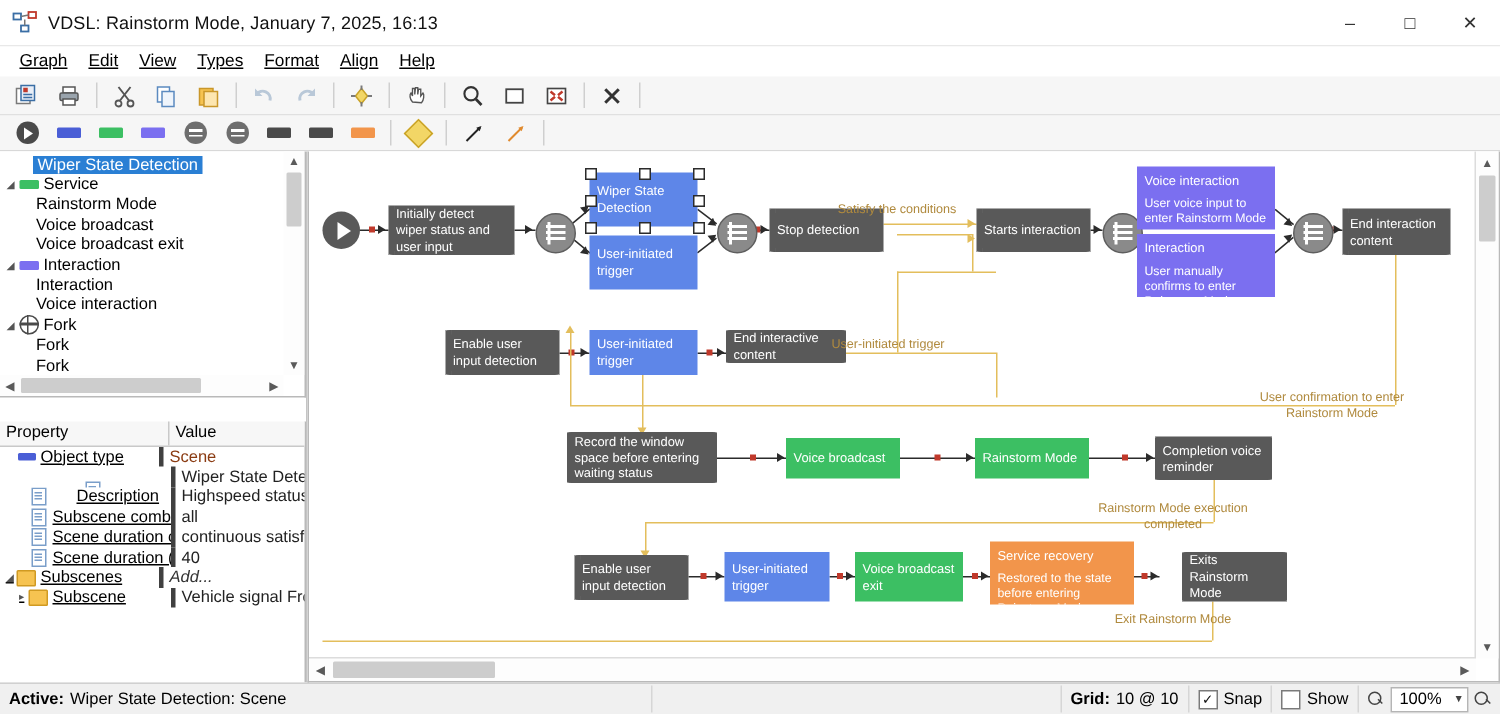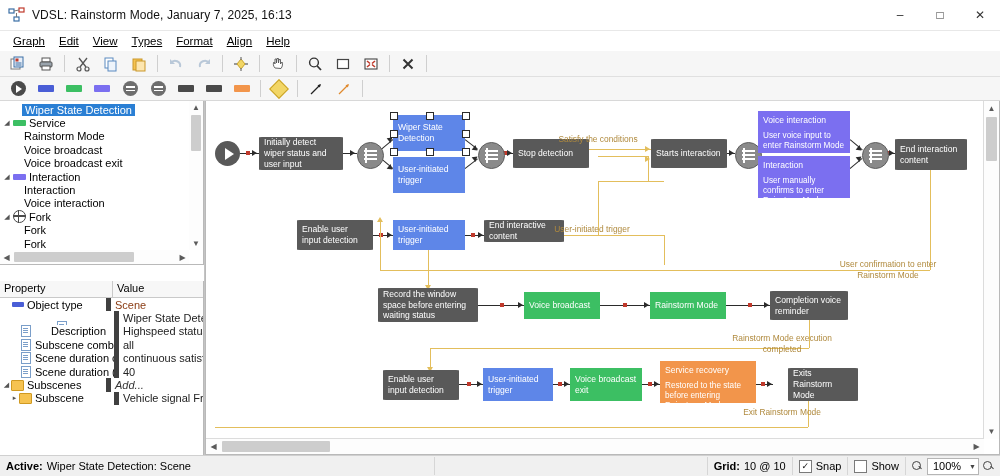--- a/index.html
+++ b/index.html
@@ -57,21 +57,21 @@
   .tcirc::before{content:"";position:absolute;left:-1px;right:-1px;top:4px;height:1.3px;background:#4a4a4a;}
   .tcirc::after{content:"";position:absolute;left:3.5px;top:-1px;bottom:-1px;width:1.3px;background:#4a4a4a;}
 
   
   .propgrid{flex:1 1 auto;display:flex;flex-direction:column;border-right:1px solid #b9b9b9;min-height:0;background:#fff;margin-top:16px;}
   .ph{display:flex;height:16px;flex:0 0 16px;background:#f7f7f7;border-bottom:1px solid #c9c9c9;font-size:11px;}
   .ph div{padding:1px 4px;overflow:hidden;}
   .ph .c1{width:104px;flex:0 0 104px;border-right:1px solid #c9c9c9;}
   .ph .c2{flex:1 1 auto;}
   .prow{display:flex;height:13.4px;flex:0 0 13.4px;font-size:11px;}
-  .prow .c1{width:104px;flex:0 0 104px;border-right:5px solid #404040;display:flex;align-items:center;overflow:hidden;white-space:nowrap;}
+  .prow .c1{width:104px;flex:0 0 104px;border-right:3px solid #404040;display:flex;align-items:center;overflow:hidden;white-space:nowrap;text-decoration:underline;}
   .prow .c2{flex:1 1 auto;display:flex;align-items:center;overflow:hidden;white-space:nowrap;padding-left:4px;color:#222;}
   .prow .c2.val-brown{color:#8a3b12;}
   .prow .c2.italic{font-style:italic;color:#333;}
   .picon{width:13px;flex:0 0 13px;display:flex;align-items:center;justify-content:center;}
   .pdoc{width:8px;height:10px;background:#fff;border:1px solid #7a9ec9;position:relative;}
   .pdoc::after{content:"";position:absolute;left:1px;top:2px;width:5px;height:1px;box-shadow:0 2px 0 #7a9ec9,0 4px 0 #7a9ec9;background:#7a9ec9;}
   .pfolder{width:11px;height:9px;background:#f6c351;border:1px solid #d09a22;border-radius:1px;}
   .pblue{width:12px;height:5px;background:#4a5ed6;border-radius:1px;}
   .ptw{width:9px;flex:0 0 9px;font-size:7px;color:#555;display:flex;align-items:center;justify-content:center;}
 

